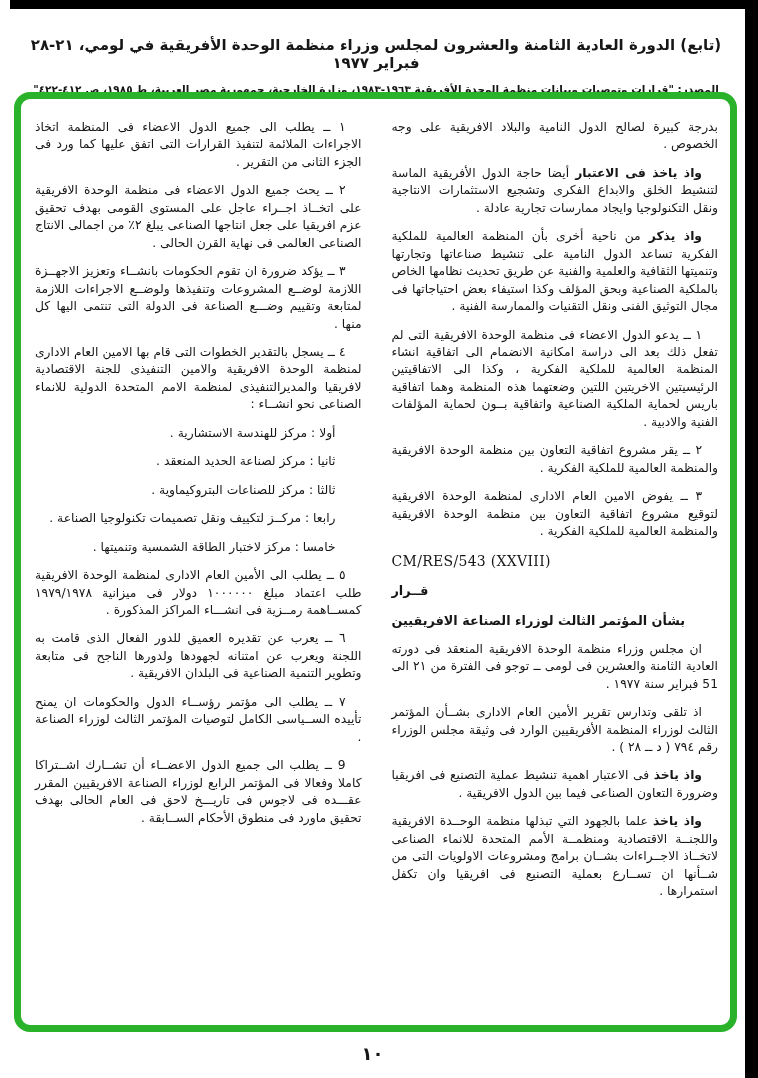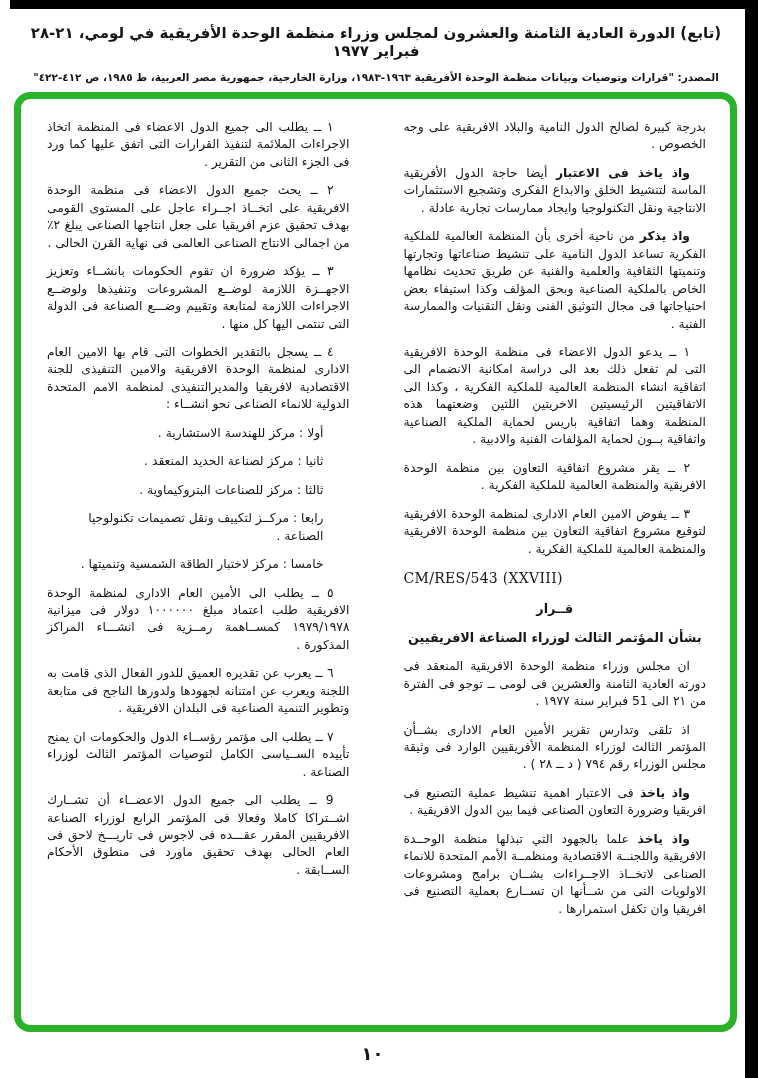--- a/index.html
+++ b/index.html
@@ -4,38 +4,38 @@
 <style>
   html,body { margin:0; padding:0; }
   body {
     width:758px; height:1078px; position:relative; overflow:hidden;
     background:#ffffff; font-family:"DejaVu Sans", sans-serif; color:#161616;
   }
   .scan-edge-top { position:absolute; top:0; left:10px; right:0; height:9px; background:#000; }
   .scan-edge-right { position:absolute; top:0; right:0; width:13px; height:1078px; background:#000; }
 
   .doc-header { position:absolute; top:24px; left:24px; right:30px; direction:rtl; text-align:center; }
-  .doc-header .line1 { font-size:15px; font-weight:bold; letter-spacing:0; }
+  .doc-header .line1 { font-size:15px; font-weight:bold; letter-spacing:0;margin-top:12px; }
   .doc-header .line2 { font-size:10.5px; font-weight:bold; margin-top:11px; }
 
   .content-frame {
     position:absolute; left:14px; top:92px; width:723px; height:940px;
     box-sizing:border-box; border:7px solid #2ab32a; border-radius:16px;
     padding:20px 8px 8px 10px;
     display:flex; direction:rtl; gap:22px;
   }
   .col {
     flex:1; direction:rtl; text-align:justify;
     font-size:12.3px; line-height:1.42; overflow:hidden;
   }
-  p.para { margin:0 16px 11px; }
+  p.para { margin:0 4px 11px; }
   .t-body  { text-indent:16px; }
   .t-flush { text-indent:0; }
   .t-list  { padding-right:26px; text-indent:0; margin:0 0 15px; text-align:right; }
-  .t-center{ text-align:center; font-weight:bold; text-indent:0; margin:4px 0 12px; font-size:12.8px; }
+  .t-center{ text-align:left; font-weight:bold; text-indent:0; margin:4px 0 12px; font-size:12.8px; }
   .t-latin {
     direction:ltr; text-align:left; text-indent:0;
     font-family:"DejaVu Serif", serif; font-size:14px;
     margin:26px 0 12px; letter-spacing:0.3px;
   }
   .para b { font-weight:bold; }
 
   .doc-footer {
     position:absolute; bottom:14px; left:0; right:13px;
     text-align:center; font-size:18px; font-weight:bold; direction:rtl;

